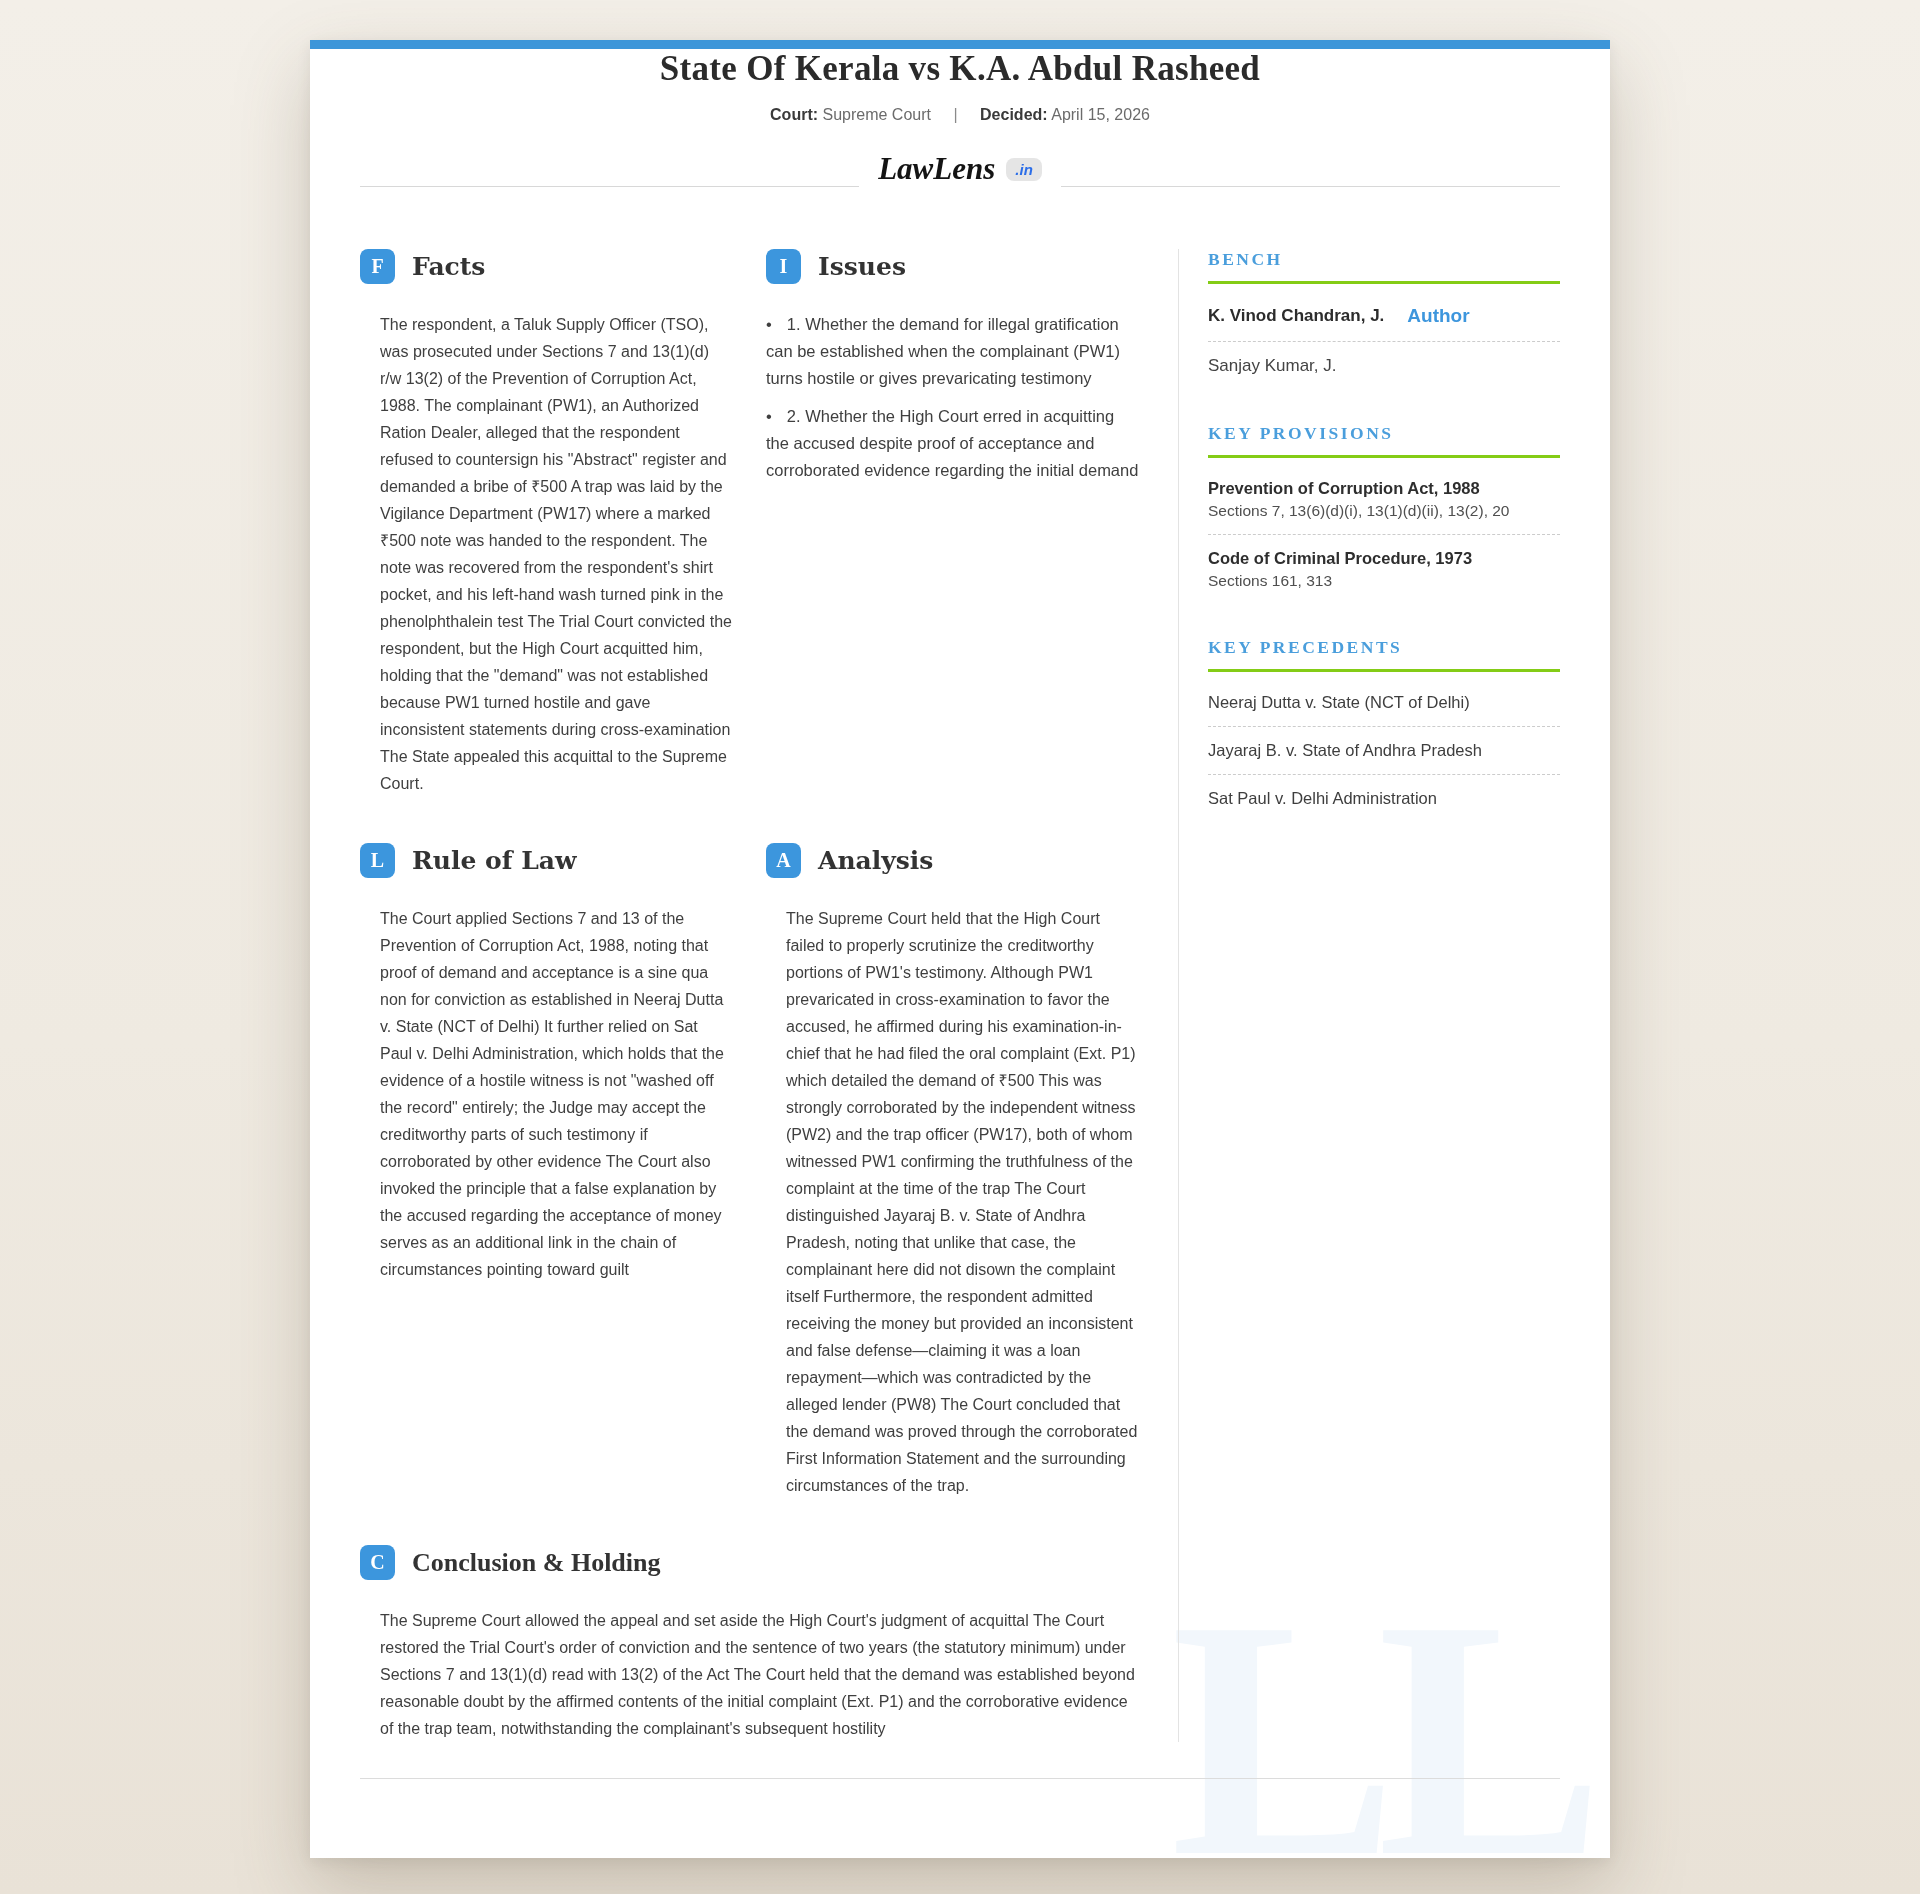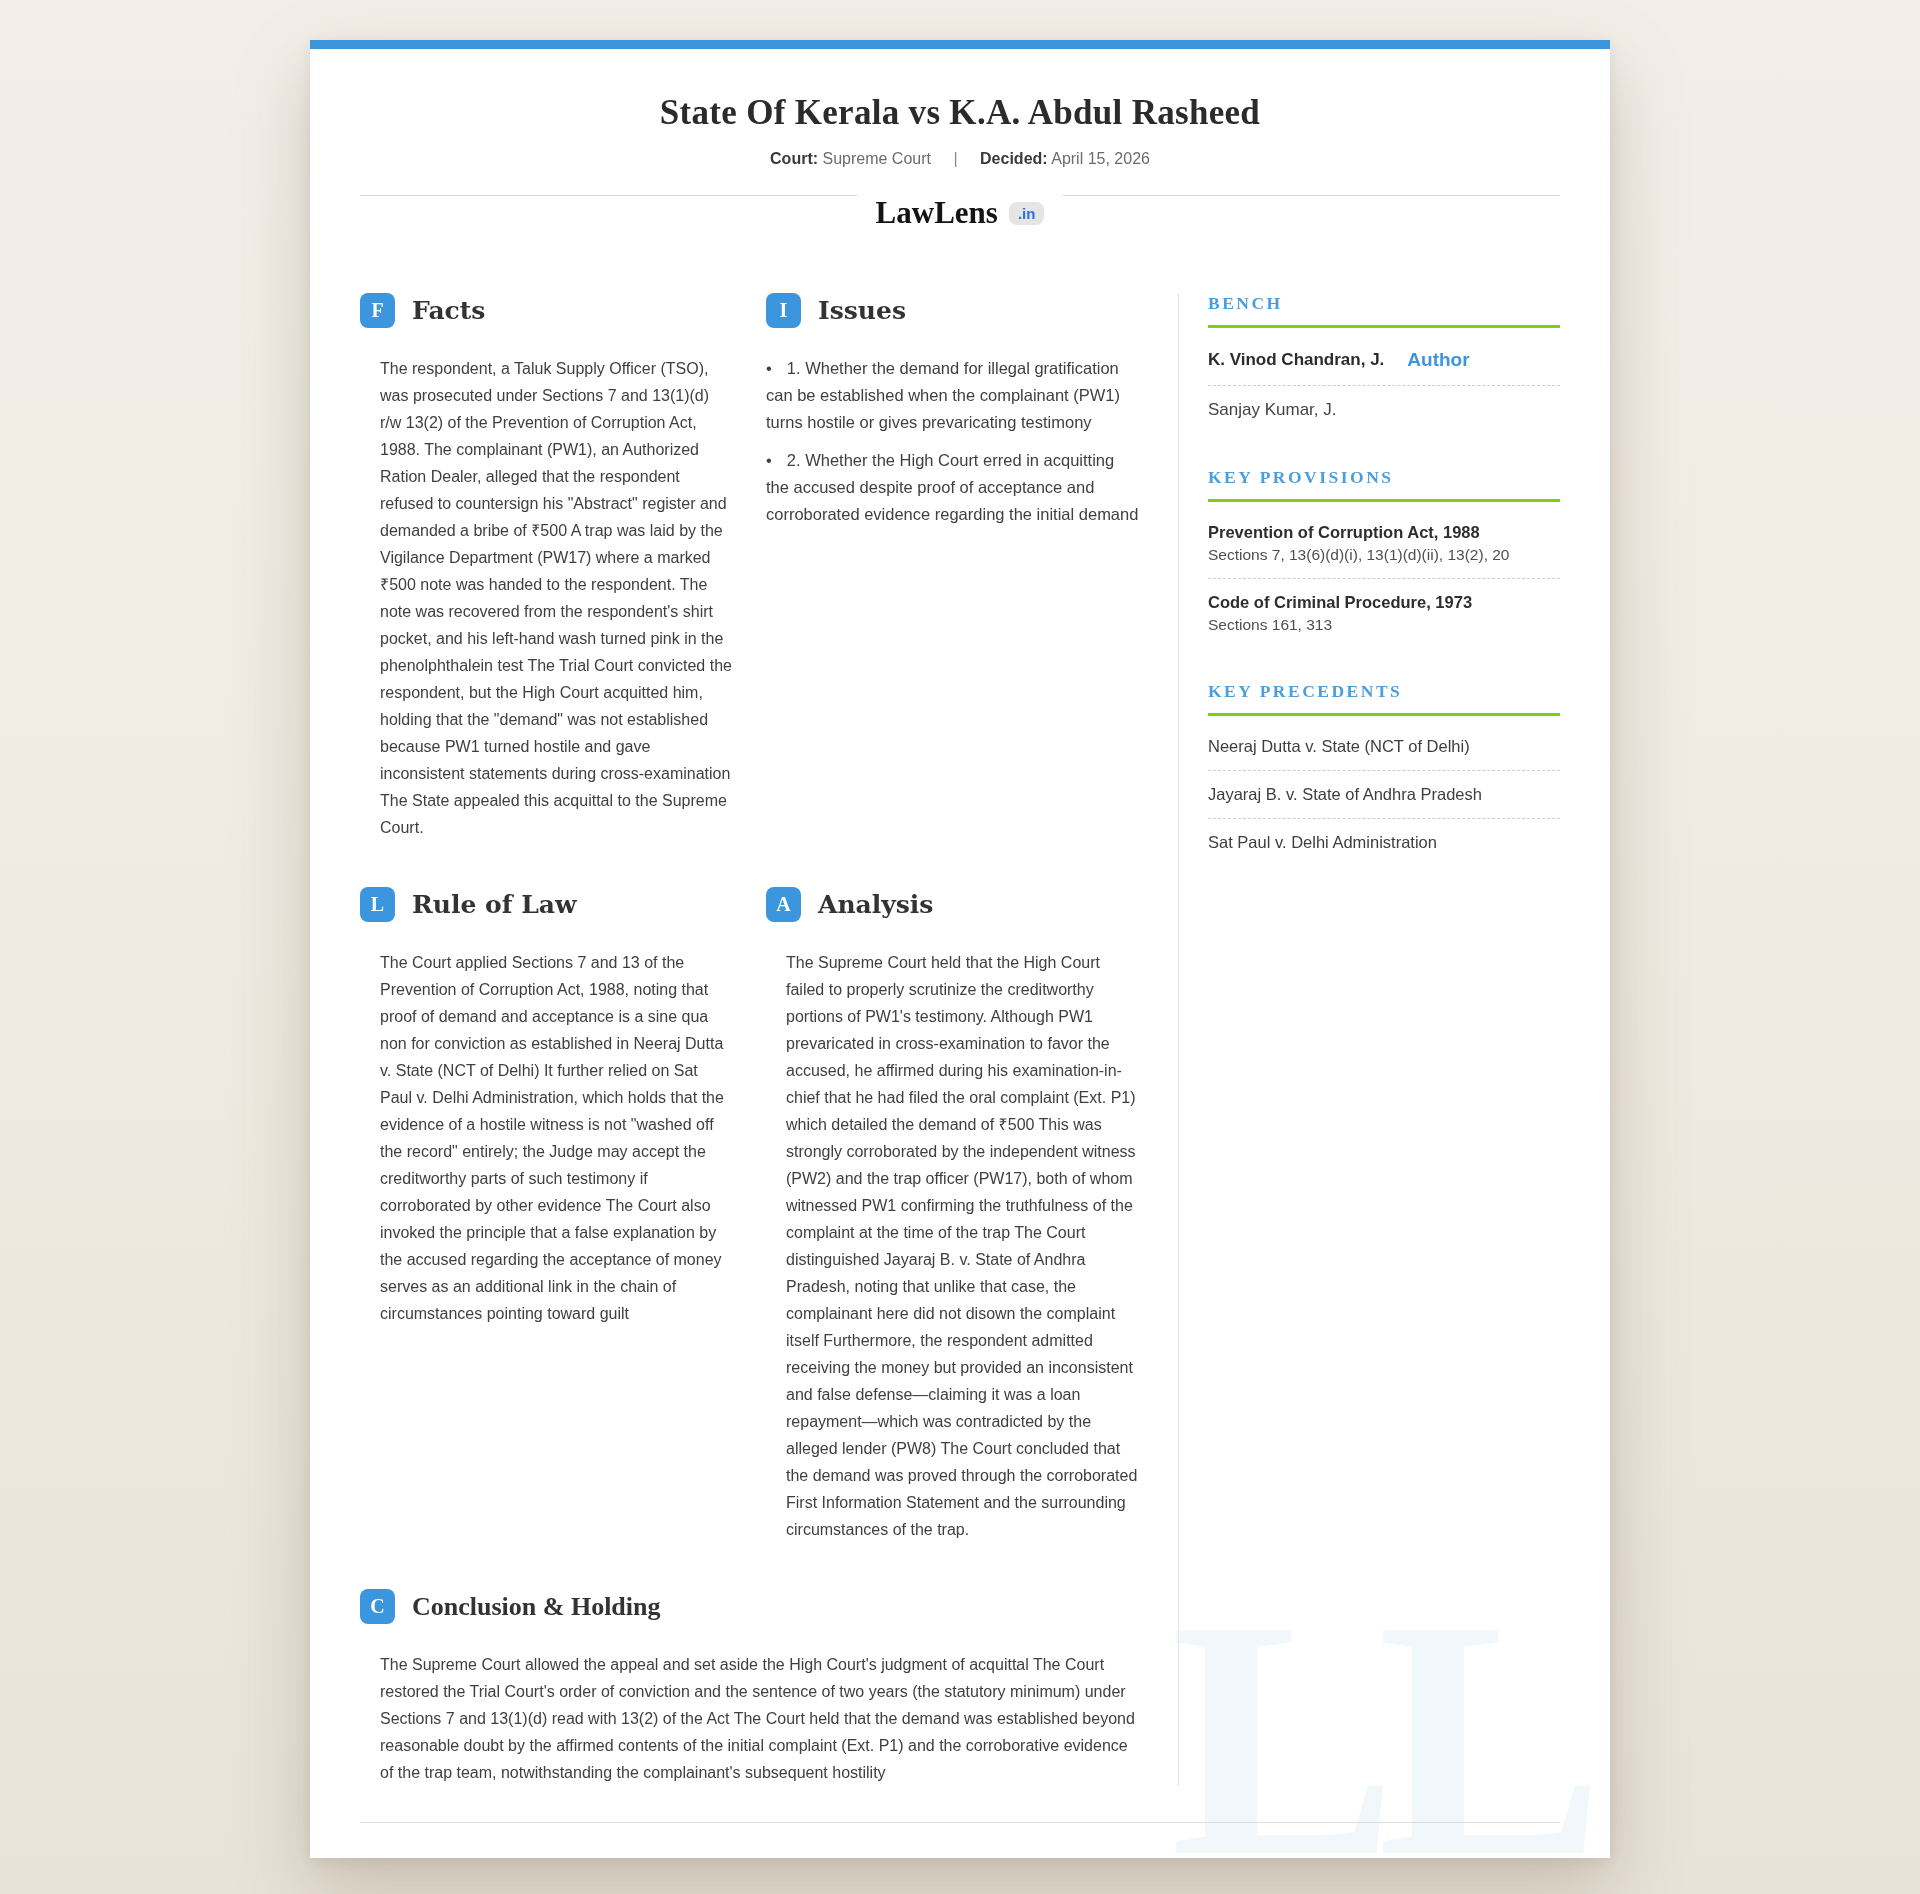--- a/index.html
+++ b/index.html
@@ -15,29 +15,29 @@
     width:1300px;
     height:1818px;
     margin:40px auto 0;
     background:#ffffff;
     border-top:9px solid #3d96d9;
     padding:0 50px;
     box-shadow:0 30px 70px rgba(95,80,55,0.25), 0 4px 14px rgba(0,0,0,0.07);
     overflow:hidden;
   }
   
-  .header { padding-top:44px; text-align:center; position:relative; z-index:1; }
+  .header { text-align:center; position:relative; z-index:1; }
   .case-title {
     font-family:"Liberation Serif", serif;
     font-size:35px; font-weight:700; color:#2b2b2b; letter-spacing:0.3px;
   }
   .case-meta { margin-top:17px; font-size:16px; color:#6b6b6b; }
   .case-meta .lbl { font-weight:700; color:#3a3a3a; }
   .meta-sep { margin:0 18px; color:#8a8a8a; }
-  .logo-row { display:flex; align-items:flex-start; margin-top:27px; }
+  .logo-row { display:flex; align-items:flex-end; margin-top:27px;font-style:italic; }
   .logo-row::before, .logo-row::after { content:""; flex:1; border-top:1px solid #d8d8d8; }
   .logo-wrap { padding:0 19px; display:flex; align-items:center; gap:11px; }
   .logo-text { font-family:"Liberation Serif", serif; font-size:31px; font-weight:700; color:#141414; }
   .logo-badge {
     background:#e5e5e5; color:#2c6ee8; font-size:15px; font-weight:700;
     padding:4px 9px; border-radius:8px; line-height:1;
   }
   
   .content {
     display:grid; grid-template-columns:780px 352px; column-gap:68px;

